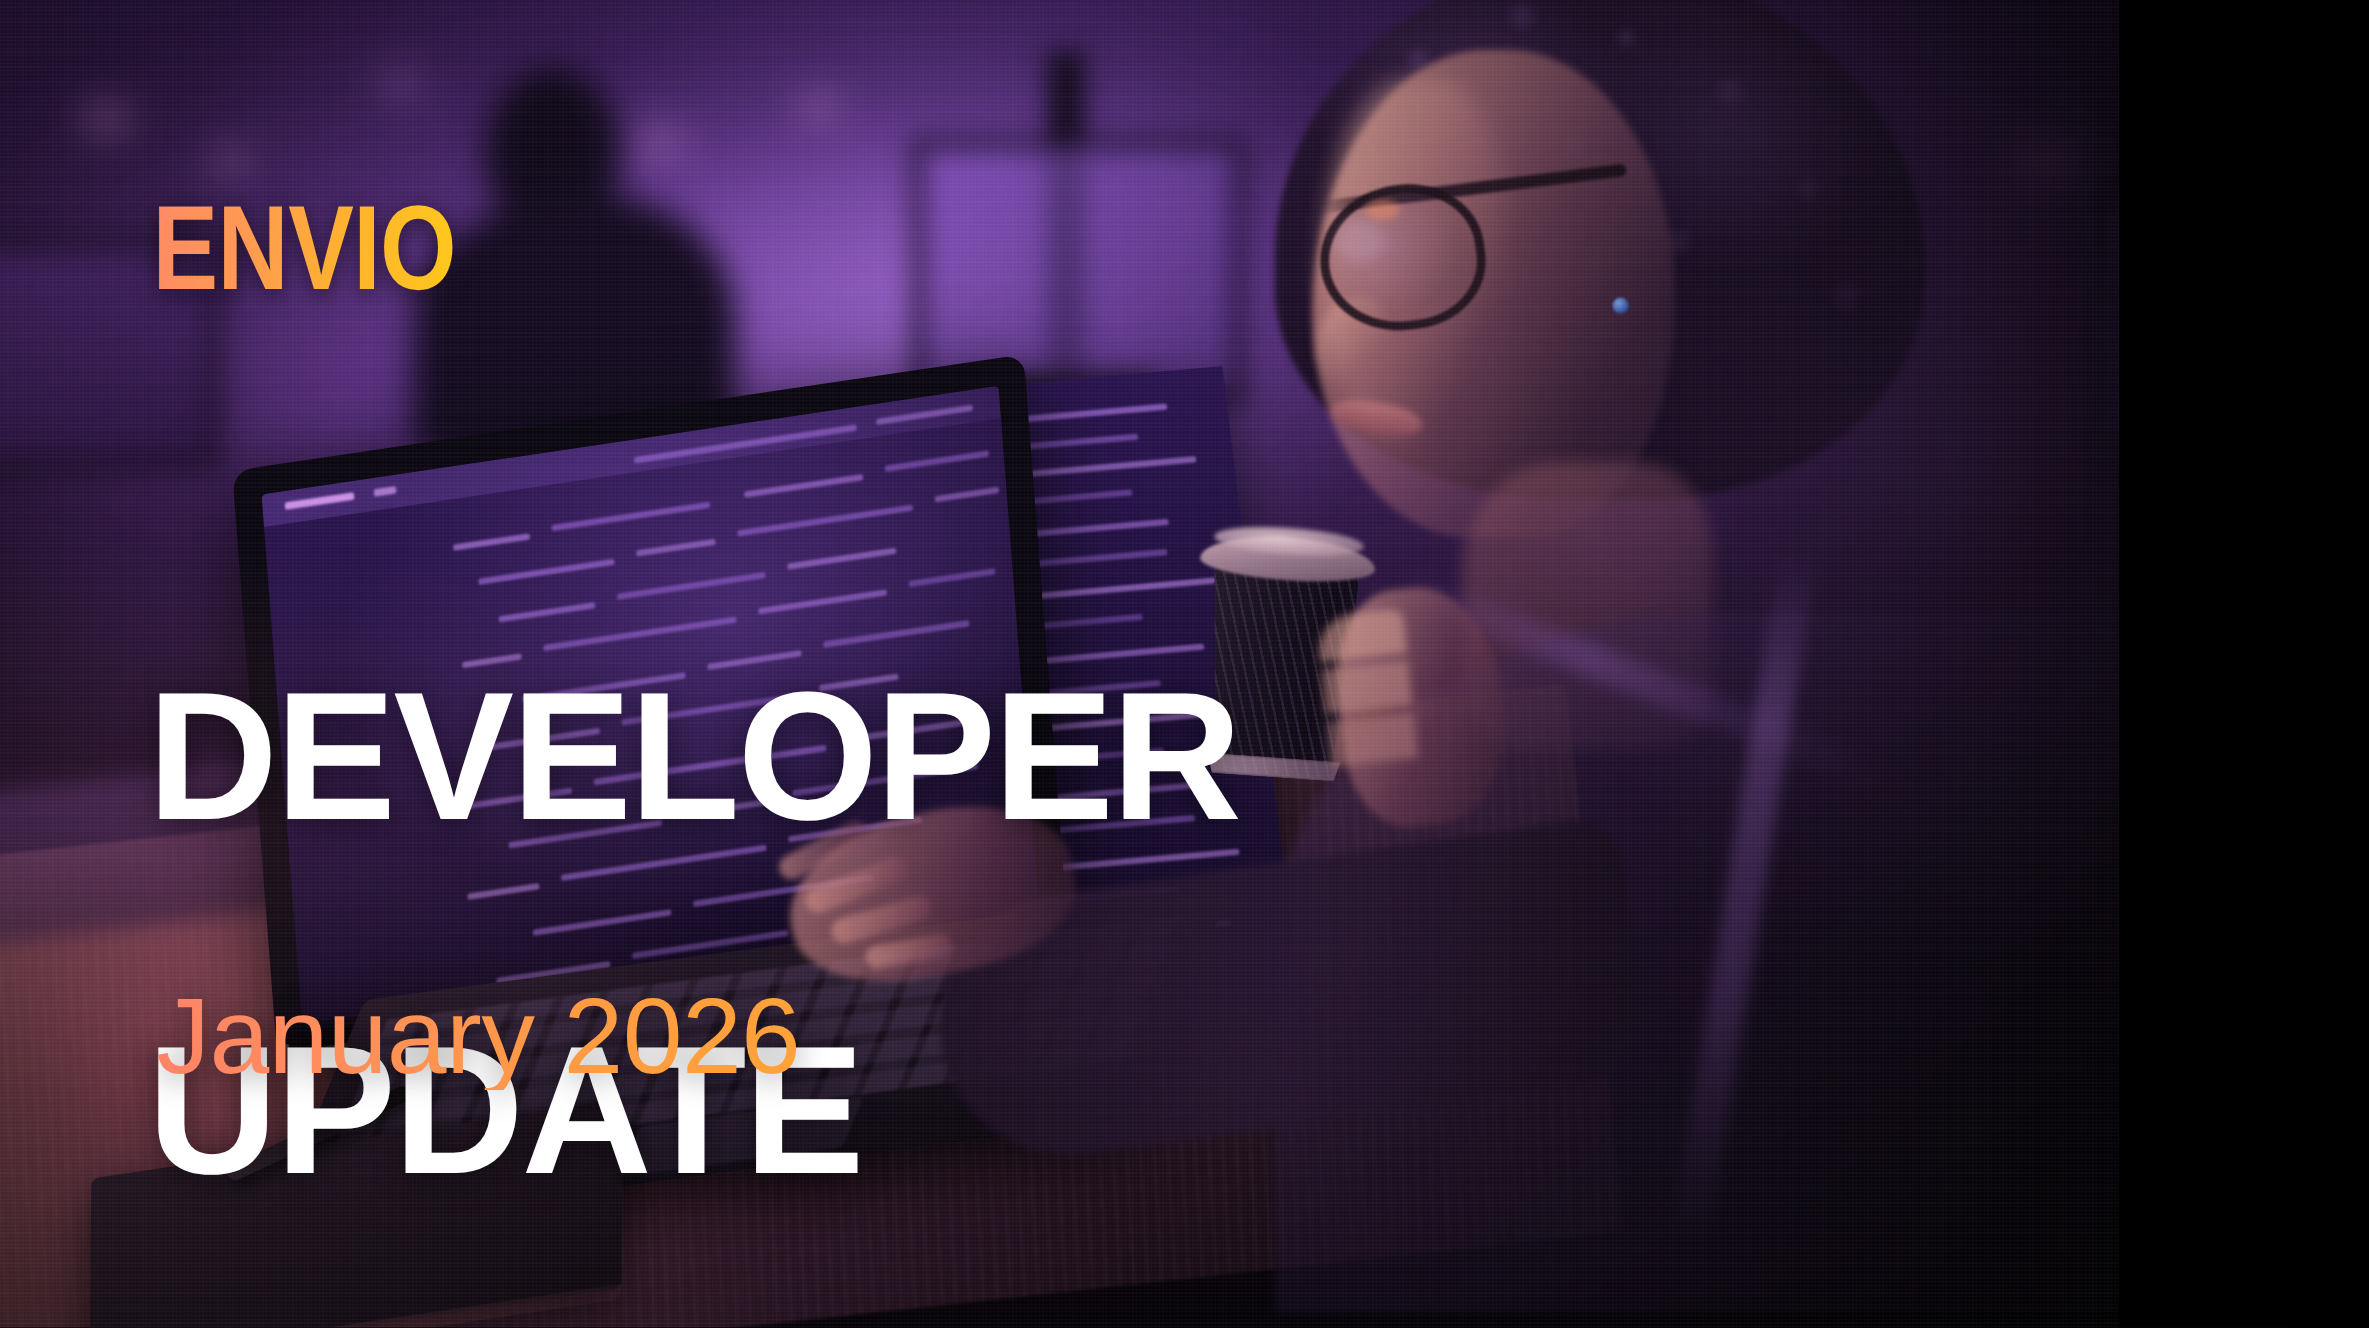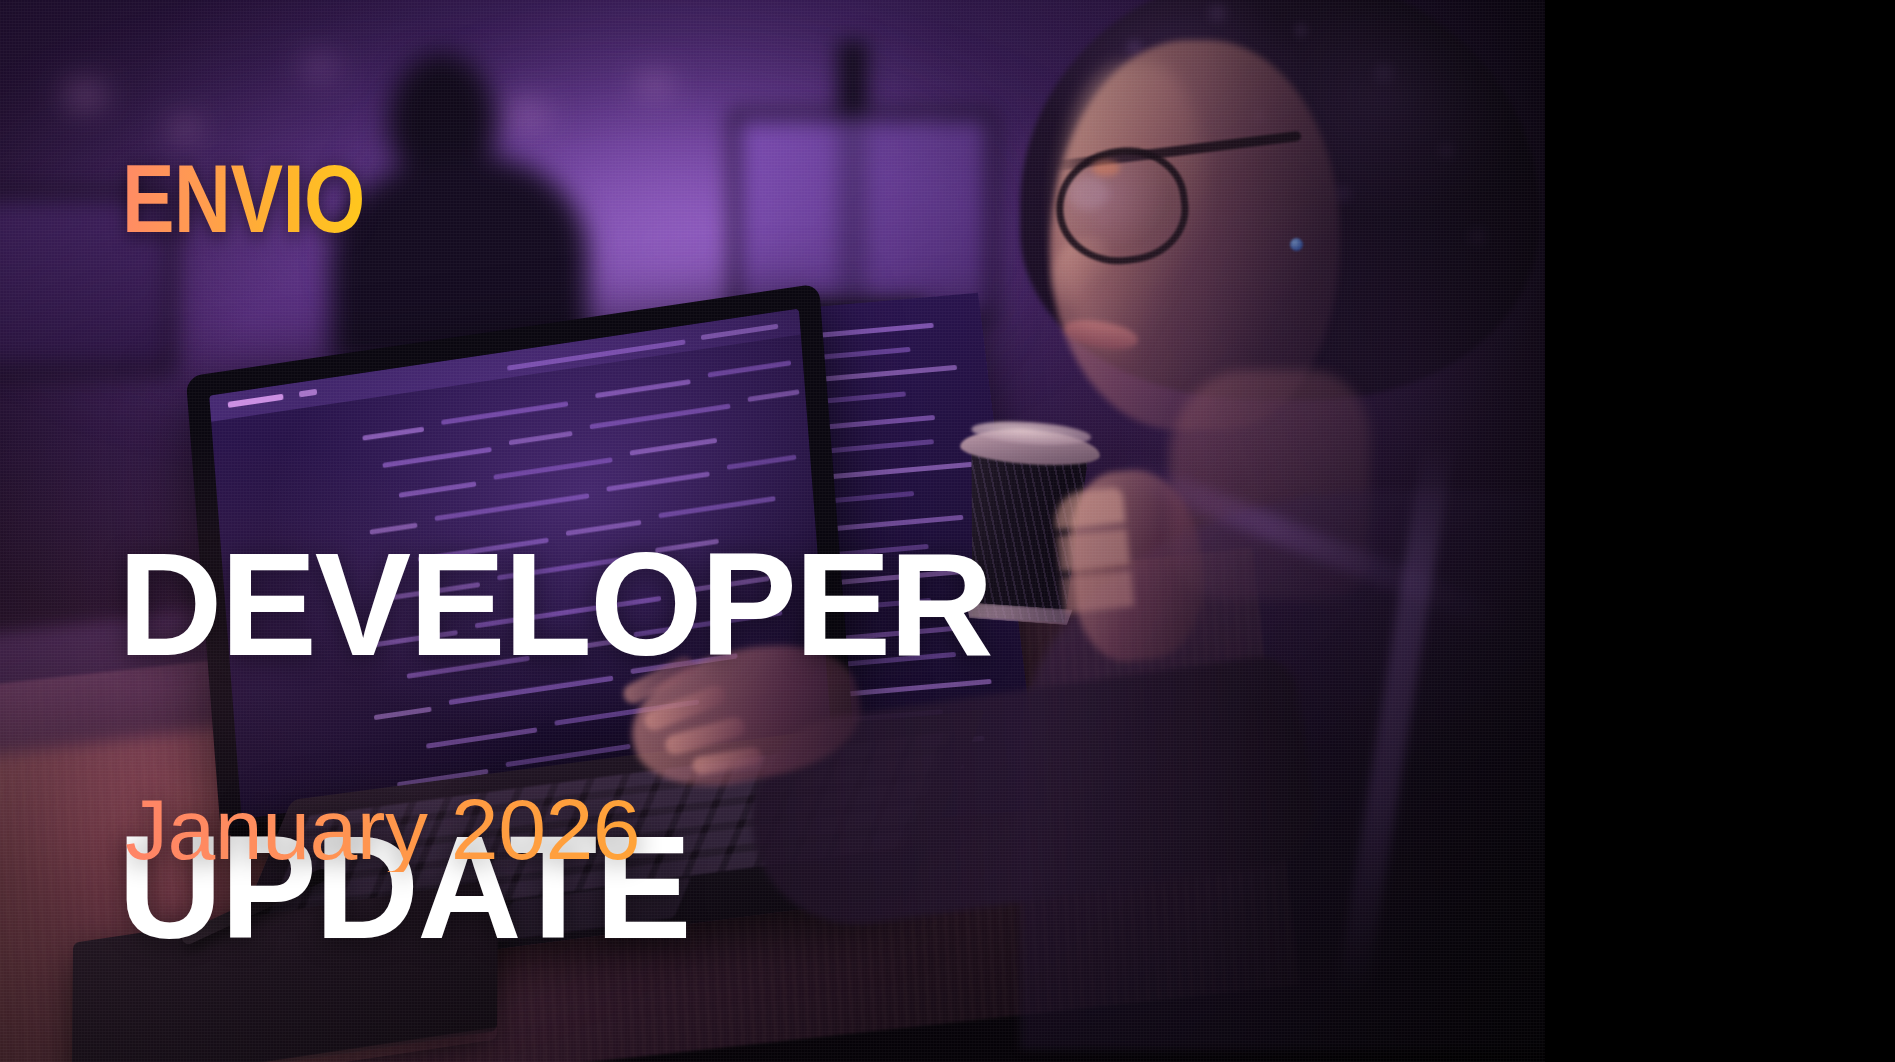--- a/index.html
+++ b/index.html
@@ -6,21 +6,21 @@
     margin: 0;
     padding: 0;
     background: #000;
   }
   body {
     font-family: "Liberation Sans", sans-serif;
   }
 
   .banner {
     position: relative;
-    width: 1545px;
+    width: 1695px;
     height: 1062px;
     overflow: hidden;
     background: #140a1e;
     isolation: isolate;
   }
 
   
 
   .photo {
     position: absolute;

